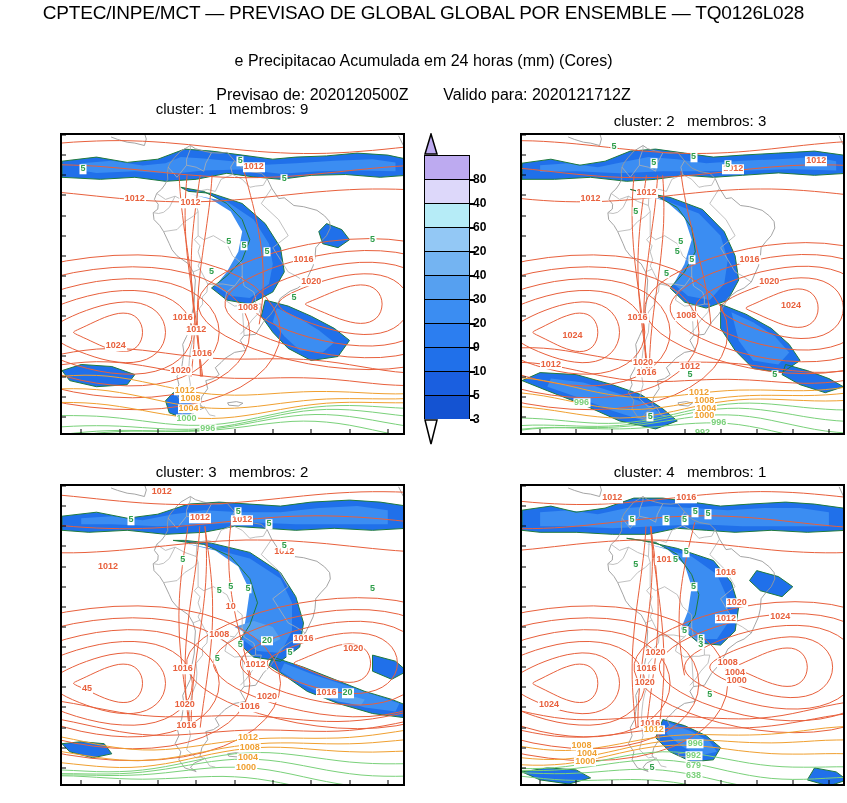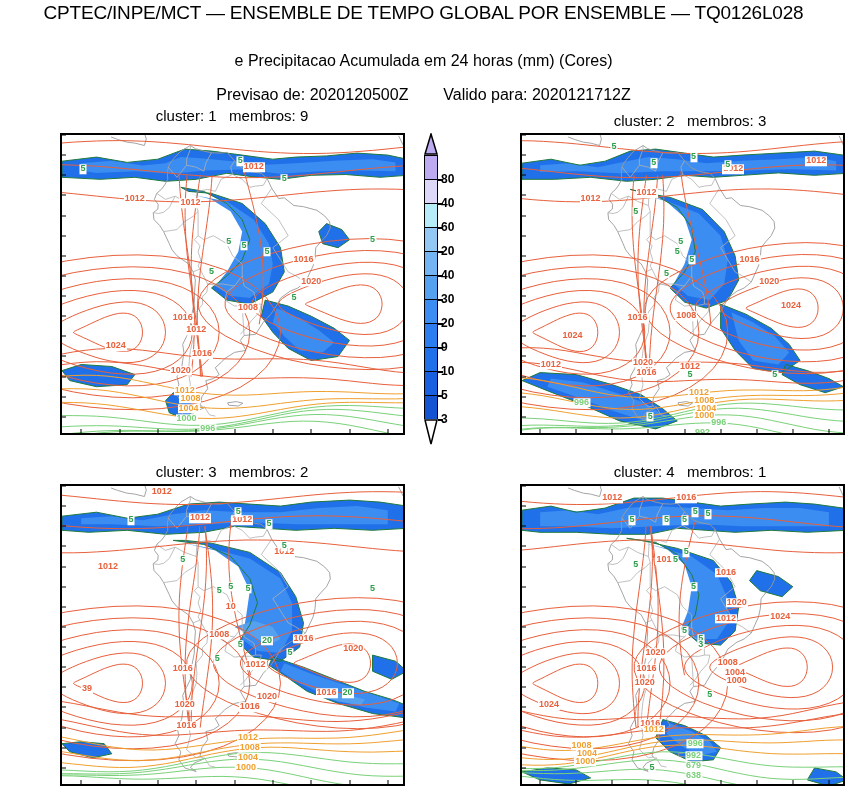--- a/index.html
+++ b/index.html
@@ -40,32 +40,32 @@
   .cbar-lab{position:absolute;left:100%;margin-left:3px;font-size:12px;font-weight:bold;
             transform:translateY(-50%);white-space:nowrap;}
   .cbar-tick{position:absolute;left:100%;width:5px;height:1.5px;background:#000;}
   .cbar-cap{position:absolute;left:0;width:100%;}
 </style>
 </head>
 <body>
 
 <div class="page">
 
-  <div class="title-main">CPTEC/INPE/MCT — ENSEMBLE DE TEMPO GLOBAL POR ENSEMBLE — TQ0126L028</div>
+  <div class="title-main">CPTEC/INPE/MCT — PREVISAO DE GLOBAL GLOBAL POR ENSEMBLE — TQ0126L028</div>
   <div class="title-sub2">e Precipitacao Acumulada em 24 horas (mm) (Cores)</div>
   <div class="runline">
     <span>Previsao de:</span>
     <span>2020120500Z</span>
     <span class="gap"></span>
     <span>Valido para:</span>
     <span>2020121712Z</span>
   </div>
 
   <div id="panels-root">
-      <div class="panel-title" style="left: 72px; top: 107px; width: 320px;"><span>cluster:</span> <span>1</span>&nbsp;&nbsp; <span>membros:</span> <span>9</span></div>
+      <div class="panel-title" style="left: 72px; top: 100px; width: 320px;"><span>cluster:</span> <span>1</span>&nbsp;&nbsp; <span>membros:</span> <span>9</span></div>
       <div class="mapbox" style="left: 60px; top: 133px; width: 345px; height: 302px;">
         <div class="mapclip">
           <svg class="mapsvg" width="341" height="298">
             <path d="M0.0 26.2 L34.5 22.1 L65.2 27.4 L95.8 24.2 L122.7 14.1 L149.5 16.1 L180.2 20.1 L210.8 24.2 L233.8 22.1 L264.5 20.9 L295.2 18.1 L325.8 20.1 L345.0 24.2 L345.0 40.3 L318.2 42.3 L283.7 39.5 L249.2 40.3 L218.5 44.3 L191.7 41.9 L164.8 38.3 L134.2 44.3 L103.5 46.3 L72.8 42.3 L38.3 44.3 L0.0 42.3Z" fill="#2070ea" stroke="none"></path>
             <path d="M118.8 52.3 L141.8 56.4 L164.8 68.5 L180.2 84.6 L187.8 104.7 L180.2 124.8 L164.8 140.9 L149.5 153.0 L164.8 165.1 L187.8 169.1 L210.8 157.0 L222.3 136.9 L218.5 112.7 L203.2 88.6 L180.2 68.5 L149.5 58.4 L126.5 56.4Z" fill="#2070ea" stroke="none"></path>
             <path d="M203.2 165.1 L226.2 171.1 L249.2 181.2 L272.2 193.3 L287.5 205.4 L276.0 221.5 L249.2 225.5 L226.2 213.4 L210.8 197.3 L199.3 181.2Z" fill="#2070ea" stroke="none"></path>
             <path d="M19.2 229.5 L49.8 231.5 L72.8 239.6 L65.2 249.7 L34.5 251.7 L7.7 245.6 L0.0 235.6Z" fill="#2070ea" stroke="none"></path>
             <path d="M111.2 257.7 L126.5 261.7 L134.2 273.8 L122.7 283.9 L107.3 277.8 L103.5 265.8Z" fill="#2070ea" stroke="none"></path>
             <path d="M264.5 88.6 L279.8 94.6 L287.5 104.7 L276.0 112.7 L260.7 108.7 L256.8 96.6Z" fill="#2070ea" stroke="none"></path>
             <path d="M19.2 28.2 L49.8 25.8 L80.5 30.6 L103.5 28.2 L118.8 22.1 L141.8 23.4 L172.5 26.6 L203.2 29.8 L233.8 28.2 L272.2 25.8 L310.5 24.2 L333.5 27.4 L333.5 36.2 L295.2 35.4 L256.8 36.2 L218.5 38.7 L180.2 34.6 L141.8 35.4 L111.2 38.7 L72.8 36.2 L34.5 37.9 L19.2 35.4Z" fill="#3b8df2" stroke="none"></path>
@@ -372,21 +372,21 @@
             <path d="M127.2 241.6 L126.2 233.5 L125.3 225.5 L124.5 217.4 L123.9 209.4 L123.5 201.3 L123.2 193.3 L123.1 185.2 L123.1 177.2 L123.4 169.1 L123.8 161.1 L124.4 153.0 L125.1 145.0 L126.0 136.9 L126.9 128.9 L128.0 120.8 L129.1 112.7 L130.3 104.7 L131.5 96.6 L132.7 88.6 L133.8 80.5 L134.8 72.5 L135.8 64.4 L136.6 56.4 L137.3 48.3 L137.8 40.3" fill="none" stroke="#e8603c" stroke-width="1"></path>
             <path d="M129.2 241.6 L129.2 233.5 L129.4 225.5 L129.7 217.4 L130.2 209.4 L130.9 201.3 L131.7 193.3 L132.6 185.2 L133.6 177.2 L134.7 169.1 L135.9 161.1 L137.0 153.0 L138.2 145.0 L139.4 136.9 L140.4 128.9 L141.4 120.8 L142.3 112.7 L143.1 104.7 L143.7 96.6 L144.1 88.6 L144.4 80.5 L144.5 72.5 L144.4 64.4 L144.2 56.4 L143.7 48.3 L143.1 40.3" fill="none" stroke="#e8603c" stroke-width="1"></path>
             <path d="M138.2 241.6 L139.2 233.5 L140.3 225.5 L141.4 217.4 L142.6 209.4 L143.8 201.3 L144.9 193.3 L146.0 185.2 L147.1 177.2 L148.0 169.1 L148.8 161.1 L149.5 153.0 L150.1 145.0 L150.4 136.9 L150.6 128.9 L150.6 120.8 L150.5 112.7 L150.1 104.7 L149.6 96.6 L148.9 88.6 L148.1 80.5 L147.2 72.5 L146.1 64.4 L145.0 56.4 L143.9 48.3 L142.7 40.3" fill="none" stroke="#e8603c" stroke-width="1"></path>
             <path d="M188.5 189.3 L186.4 181.2 L184.3 173.1 L182.1 165.1 L180.0 157.0 L177.9 149.0 L176.0 140.9 L174.1 132.9 L172.5 124.8 L170.9 116.8 L169.6 108.7 L168.6 100.7 L167.7 92.6 L167.1 84.6 L166.8 76.5 L166.8 68.5 L167.0 60.4 L167.5 52.3 L168.2 44.3 L169.2 36.2" fill="none" stroke="#e8603c" stroke-width="1"></path>
           </svg>
           <div class="clabel p" style="left: 99.6667px; top: 6.04px;">1012</div>
           <div class="clabel p" style="left: 138px; top: 32.2133px;">1012</div>
           <div class="clabel p" style="left: 46px; top: 80.5333px;">1012</div>
           <div class="clabel p" style="left: 168.667px; top: 120.8px;">10</div>
           <div class="clabel p" style="left: 120.75px; top: 183.213px;">1016</div>
-          <div class="clabel p" style="left: 24.9167px; top: 203.347px;">39</div>
+          <div class="clabel p" style="left: 24.9167px; top: 203.347px;">45</div>
           <div class="clabel p" style="left: 122.667px; top: 219.453px;">1020</div>
           <div class="clabel p" style="left: 124.583px; top: 239.587px;">1016</div>
           <div class="clabel p" style="left: 180.167px; top: 34.2267px;">1012</div>
           <div class="clabel p" style="left: 222.333px; top: 66.44px;">1012</div>
           <div class="clabel p" style="left: 157.167px; top: 148.987px;">1008</div>
           <div class="clabel p" style="left: 241.5px; top: 153.013px;">1016</div>
           <div class="clabel p" style="left: 291.333px; top: 163.08px;">1020</div>
           <div class="clabel p" style="left: 193.583px; top: 179.187px;">1012</div>
           <div class="clabel p" style="left: 205.083px; top: 211.4px;">1020</div>
           <div class="clabel p" style="left: 264.5px; top: 207.373px;">1016</div>
@@ -562,21 +562,21 @@
         <div class="xtick" style="left: 90.2778px;"></div>
         <div class="xtick" style="left: 126.389px;"></div>
         <div class="xtick" style="left: 162.5px;"></div>
         <div class="xtick" style="left: 198.611px;"></div>
         <div class="xtick" style="left: 234.722px;"></div>
         <div class="xtick" style="left: 270.833px;"></div>
         <div class="xtick" style="left: 306.944px;"></div>
       </div>
     </div>
   <div id="cbar-root">
-      <div class="cbar" style="left: 424px; top: 155px; width: 14px; height: 264px;">
+      <div class="cbar" style="left: 424px; top: 155px; width: 14px; height: 264px; padding-left: 32px;">
         <div class="cbar-cap" style="top: -22px; height: 22px;"><svg width="14" height="22">
             <polygon points="7,1 13,21 1,21" fill="#bdaaf0" stroke="#000" stroke-width="1.5"></polygon>
           </svg></div>
         <div class="cbar-seg" style="top: 0px; height: 24px; background: rgb(189, 170, 240);"></div>
         <div class="cbar-lab" style="top: 24px;">80</div>
         <div class="cbar-tick" style="top: 24px;"></div>
         <div class="cbar-seg" style="top: 24px; height: 24px; background: rgb(221, 216, 250);"></div>
         <div class="cbar-lab" style="top: 48px;">40</div>
         <div class="cbar-tick" style="top: 48px;"></div>
         <div class="cbar-seg" style="top: 48px; height: 24px; background: rgb(182, 236, 247);"></div>

